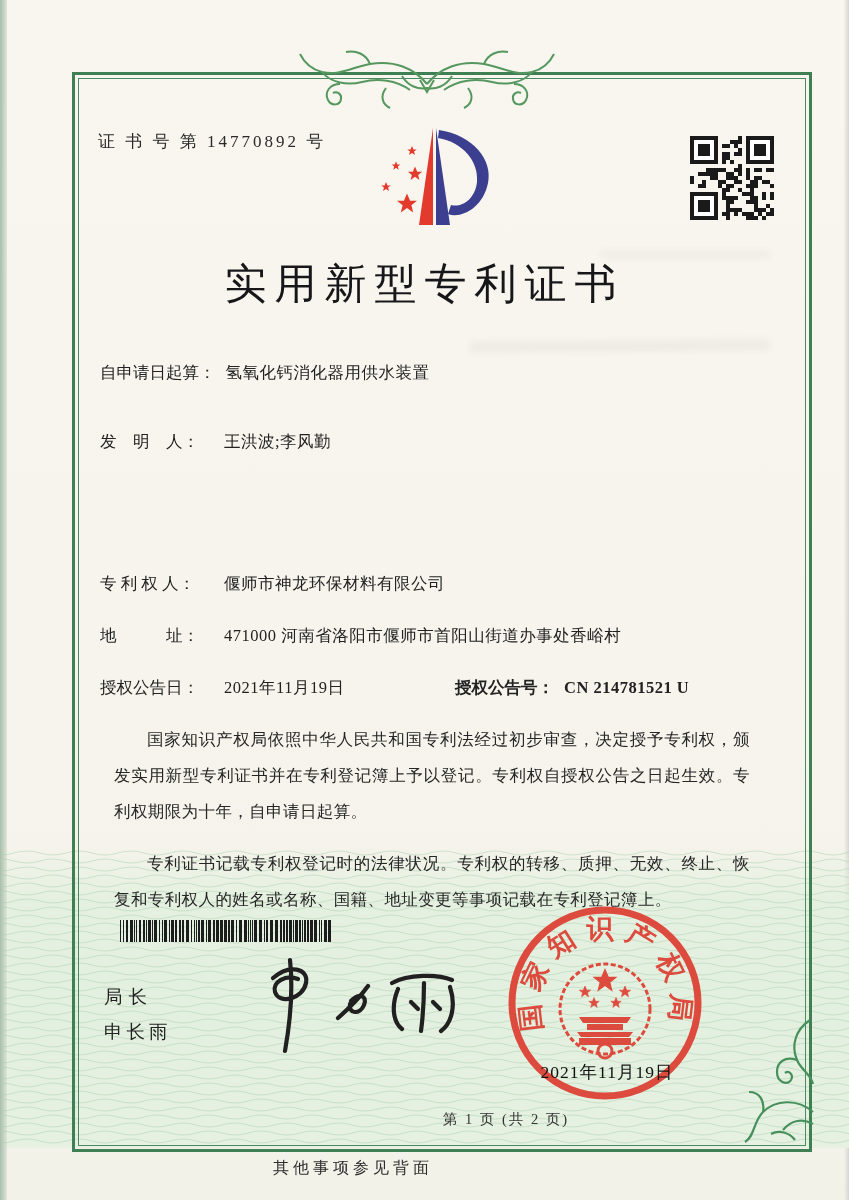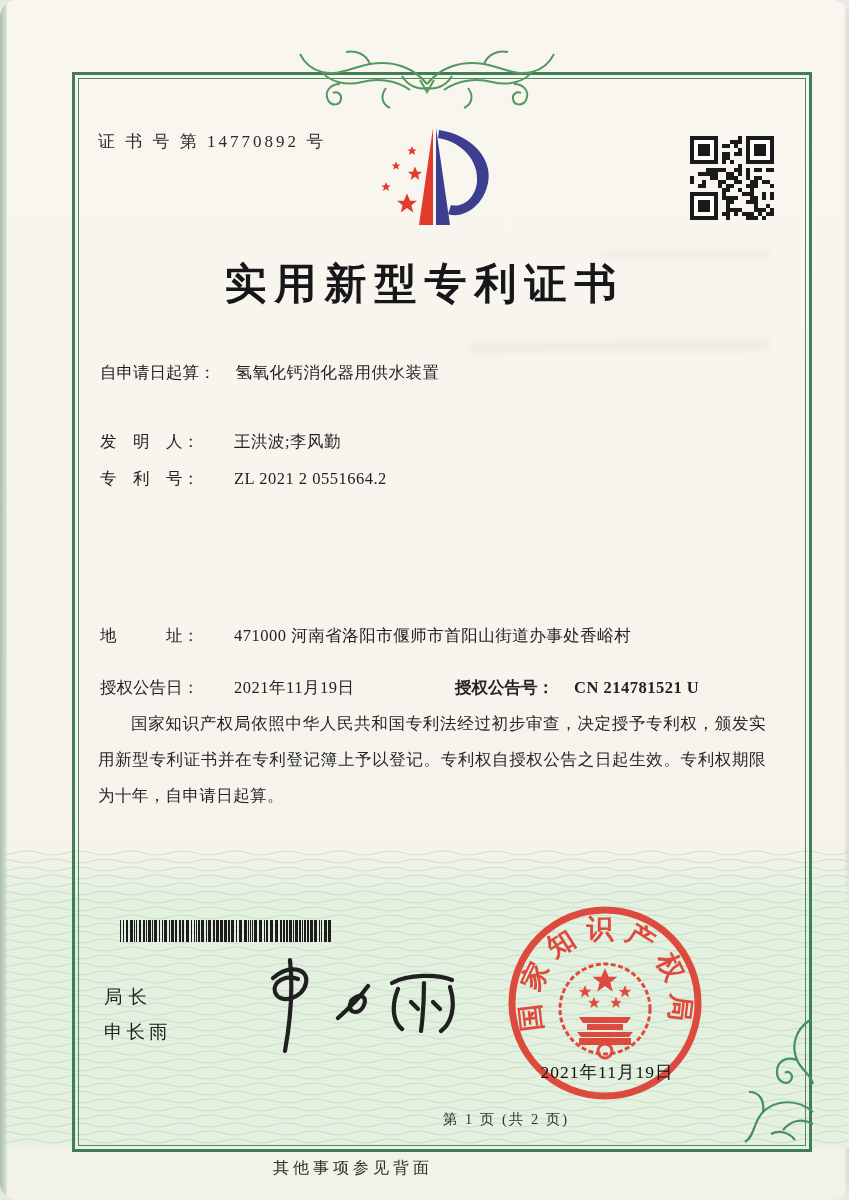--- a/index.html
+++ b/index.html
@@ -1,42 +1,42 @@
 <!DOCTYPE html>
 <html><head>
 <meta charset="utf-8">
 <style>
   html,body{margin:0;padding:0;background:#e8e8e4;}
   #page{
     position:relative;width:849px;height:1200px;overflow:hidden;
     background:linear-gradient(180deg,#f8f6ef 0%,#f6f4ec 55%,#f3f2e9 100%);
-    font-family:"Liberation Serif","DejaVu Serif",serif;color:#1e1e1e;border-radius:17px;
+    font-family:"Liberation Serif","DejaVu Serif",serif;color:#1e1e1e;
   }
   .edge-left{position:absolute;left:0;top:0;width:7px;height:1200px;
     background:linear-gradient(90deg,#a9bfab,#dfe5da);}
   .edge-right{position:absolute;right:0;top:0;width:5px;height:1200px;
     background:linear-gradient(270deg,#d6d6d0,#f3f2e9);}
   .green-tint{position:absolute;left:7px;top:845px;width:842px;height:303px;
     background:linear-gradient(180deg,rgba(230,242,227,0) 0%,rgba(226,240,222,.85) 18%,#e4f0df 60%,#e6f1e1 100%);}
   #waves{position:absolute;left:0px;top:845px;}
   .frame{position:absolute;left:72px;top:72px;width:734px;height:1074px;
     border:3px solid #3e8054;}
   .frame-inner{position:absolute;left:3px;top:3px;right:3px;bottom:3px;border:1px solid #4c8a60;}
   .certno{position:absolute;left:98px;top:130px;font-size:17px;letter-spacing:3px;color:#2a2a2a;}
   .logo{position:absolute;left:360px;top:124px;}
   .qr{position:absolute;left:690px;top:136px;}
   .title{position:absolute;left:0;top:256px;width:849px;text-align:center;
-    font-size:42px;font-weight:bold;letter-spacing:8px;color:#17171a;}
+    font-size:42px;font-weight:normal;letter-spacing:8px;color:#17171a;}
   .frow{position:absolute;left:100px;font-size:16.5px;white-space:nowrap;color:#222;}
   .flabel{display:inline-block;min-width:114px;}
-  .fvalue{display:inline-block;margin-left:20px;letter-spacing:.5px;}
+  .fvalue{display:inline-block;margin-left:10px;letter-spacing:.5px;}
   .frow2{position:absolute;left:455px;font-size:16.5px;white-space:nowrap;color:#222;font-weight:bold;}
   .paras{position:absolute;left:98px;top:706px;width:668px;font-size:16.5px;
     line-height:36px;color:#262626;text-align:justify;}
-  .paras p{margin:0;text-indent:2em;letter-spacing:.4px;}
+  .paras p{margin:16px;text-indent:2em;letter-spacing:.4px;}
   .barcode{position:absolute;left:120px;top:920px;}
   .director{position:absolute;left:104px;top:984px;font-size:18.5px;letter-spacing:6px;color:#222;text-align:center;}
   .director-name{position:absolute;left:104px;top:1019px;font-size:18.5px;letter-spacing:4px;color:#222;font-family:Liberation Mono, monospace;}
   .signature{position:absolute;left:245px;top:948px;}
   .seal{position:absolute;left:505px;top:903px;opacity:.9;}
   .seal-date{position:absolute;left:512px;top:1060px;width:190px;text-align:center;
     font-size:17.5px;letter-spacing:1px;color:#111;}
   .footer{position:absolute;left:72px;top:1110px;width:820px;text-align:center;
     font-size:14.5px;letter-spacing:2px;color:#333;padding-left:24px;}
   .backnote{position:absolute;left:0;top:1158px;width:706px;text-align:center;
@@ -276,35 +276,36 @@
     </svg>
 
   <div class="title">实用新型专利证书</div>
 
   <div class="frow" style="top:362px">
     <span class="flabel">自申请日起算：</span><span class="fvalue">氢氧化钙消化器用供水装置</span>
   </div>
   <div class="frow" style="top:431px">
     <span class="flabel">发　明　人：</span><span class="fvalue">王洪波;李风勤</span>
   </div>
-  <div class="frow" style="top:468px">
-    <span class="flabel">专　利　号：</span><span class="fvalue">ZL 2021 2 0551664.2</span>
+  <div class="frow" style="top:573px">
+    <span class="flabel">专 利 权 人：</span><span class="fvalue">偃师市神龙环保材料有限公司</span>
   </div>
   <div class="frow" style="top:625px">
     <span class="flabel">地　　　址：</span><span class="fvalue">471000 河南省洛阳市偃师市首阳山街道办事处香峪村</span>
   </div>
   <div class="frow" style="top:677px">
     <span class="flabel">授权公告日：</span><span class="fvalue">2021年11月19日</span>
   </div>
   <div class="frow2" style="top:677px">
     <span>授权公告号：</span><span class="fvalue">CN 214781521 U</span>
   </div>
 
   <div class="paras">
     <p>国家知识产权局依照中华人民共和国专利法经过初步审查，决定授予专利权，颁发实用新型专利证书并在专利登记簿上予以登记。专利权自授权公告之日起生效。专利权期限为十年，自申请日起算。</p>
+    <p>专利证书记载专利权登记时的法律状况。专利权的转移、质押、无效、终止、恢复和专利权人的姓名或名称、国籍、地址变更等事项记载在专利登记簿上。</p>
   </div>
 
   <svg class="barcode" id="barcode" width="216" height="22">
       <g fill="#1c1c1c">
         <rect x="0" y="0" width="1" height="22"></rect>
         <rect x="3" y="0" width="1" height="22"></rect>
         <rect x="6" y="0" width="2" height="22"></rect>
         <rect x="10" y="0" width="3" height="22"></rect>
         <rect x="14" y="0" width="1" height="22"></rect>
         <rect x="16" y="0" width="1" height="22"></rect>

